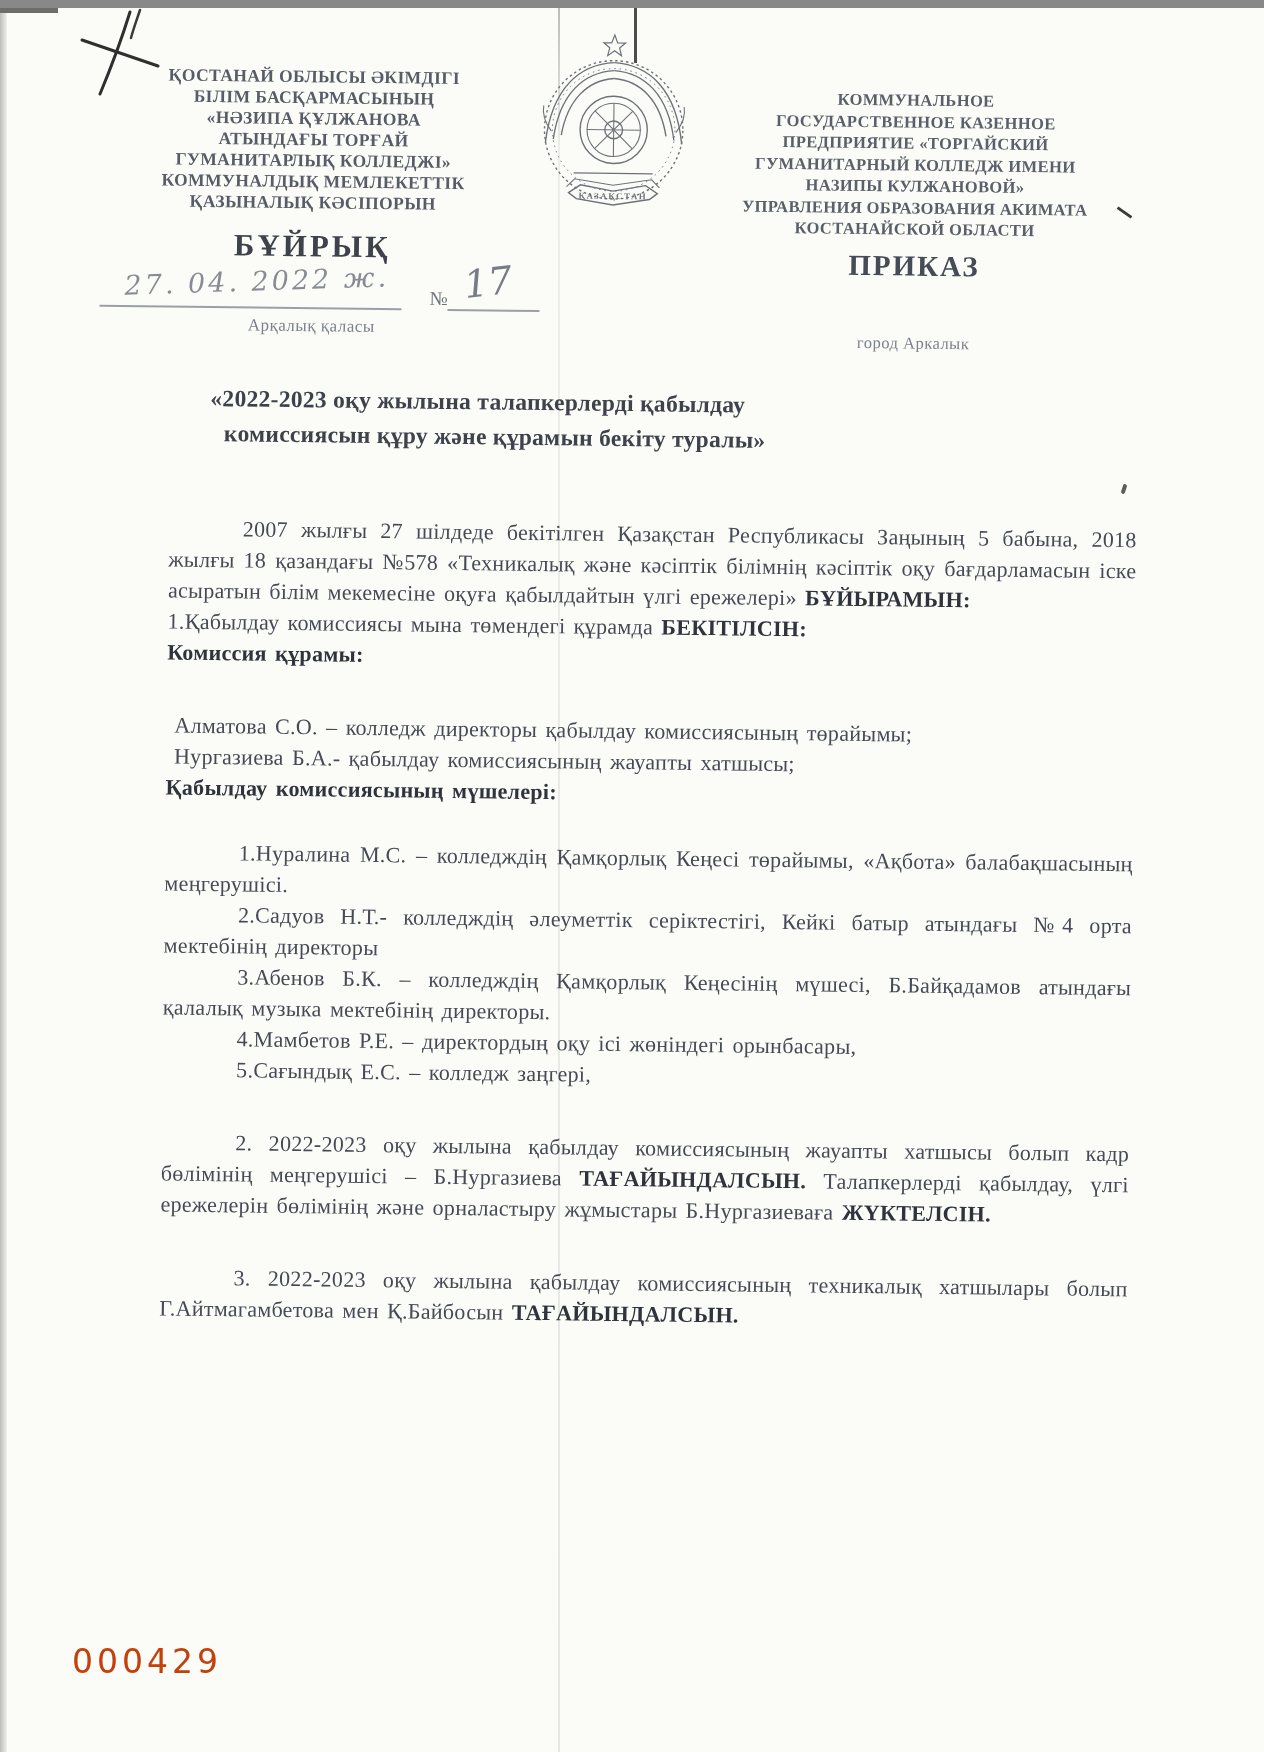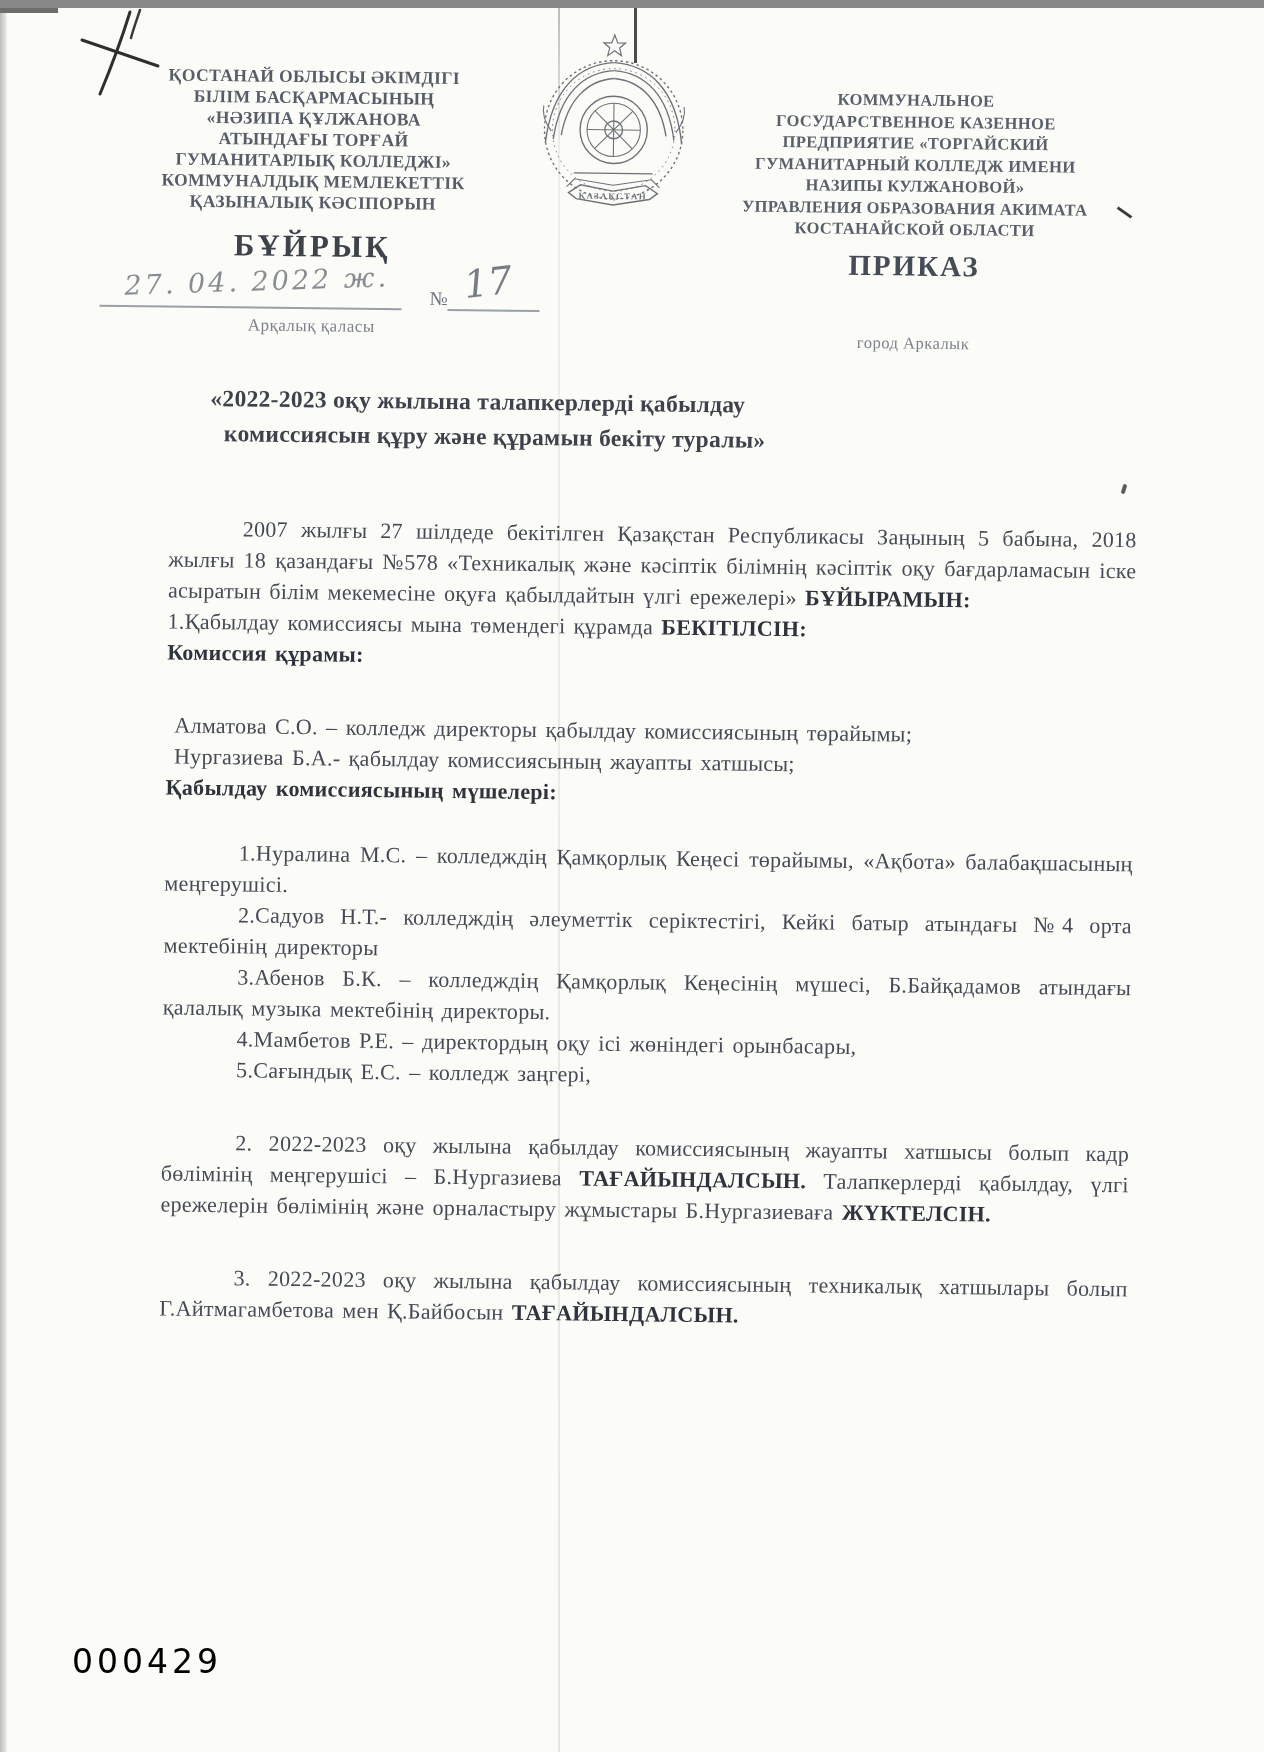--- a/index.html
+++ b/index.html
@@ -49,21 +49,21 @@
   .body-text p{margin:0;text-align:justify;}
   .body-text b{color:#2f333b;}
   .indent{text-indent:74px;}
   .no-just{text-align:left !important;}
   .gap-lg{margin-top:42px !important;}
   .gap-md{margin-top:34px !important;}
   .leaders div{padding-left:8px;}
   .members-heading,.comp-heading{font-weight:bold;color:#2f333b;}
 
   .page-number{position:absolute;left:72px;top:1634px;
-      font-family:"DejaVu Sans",sans-serif;font-size:33px;letter-spacing:4px;color:#000000;}
+      font-family:"DejaVu Sans",sans-serif;font-size:33px;letter-spacing:4px;color:#c2410c;}
 </style>
 </head>
 <body>
 
 <div class="page">
 
   <div class="left-strip"></div>
   <div class="fold-line"></div>
   <div class="fold-top"></div>
   <div class="bottom-mark"></div>

